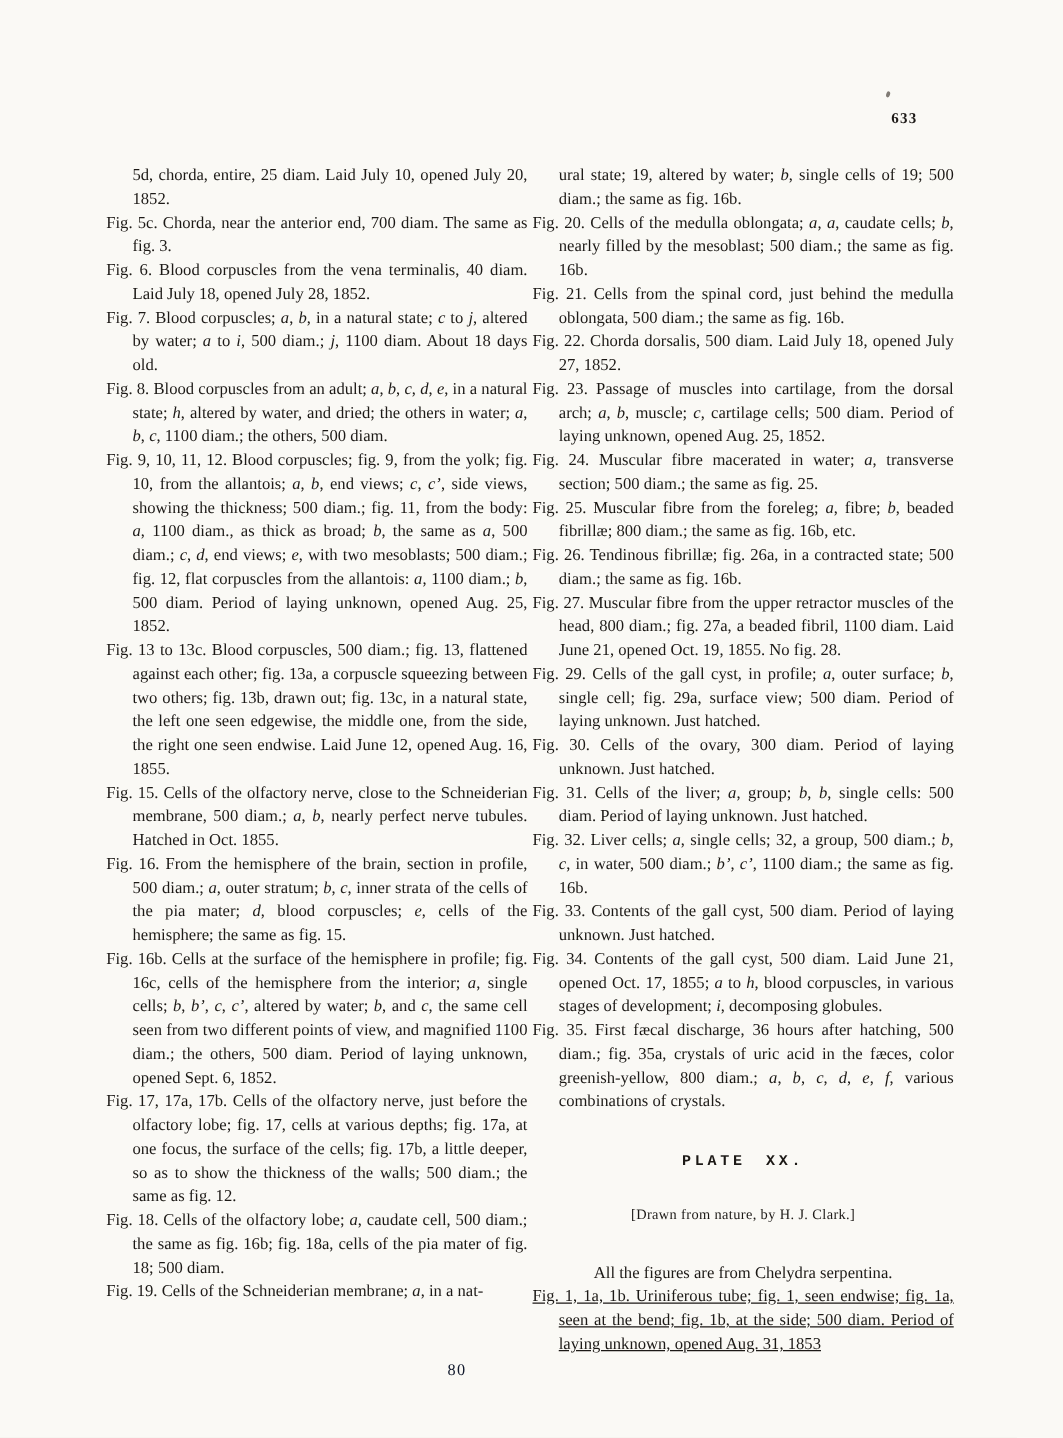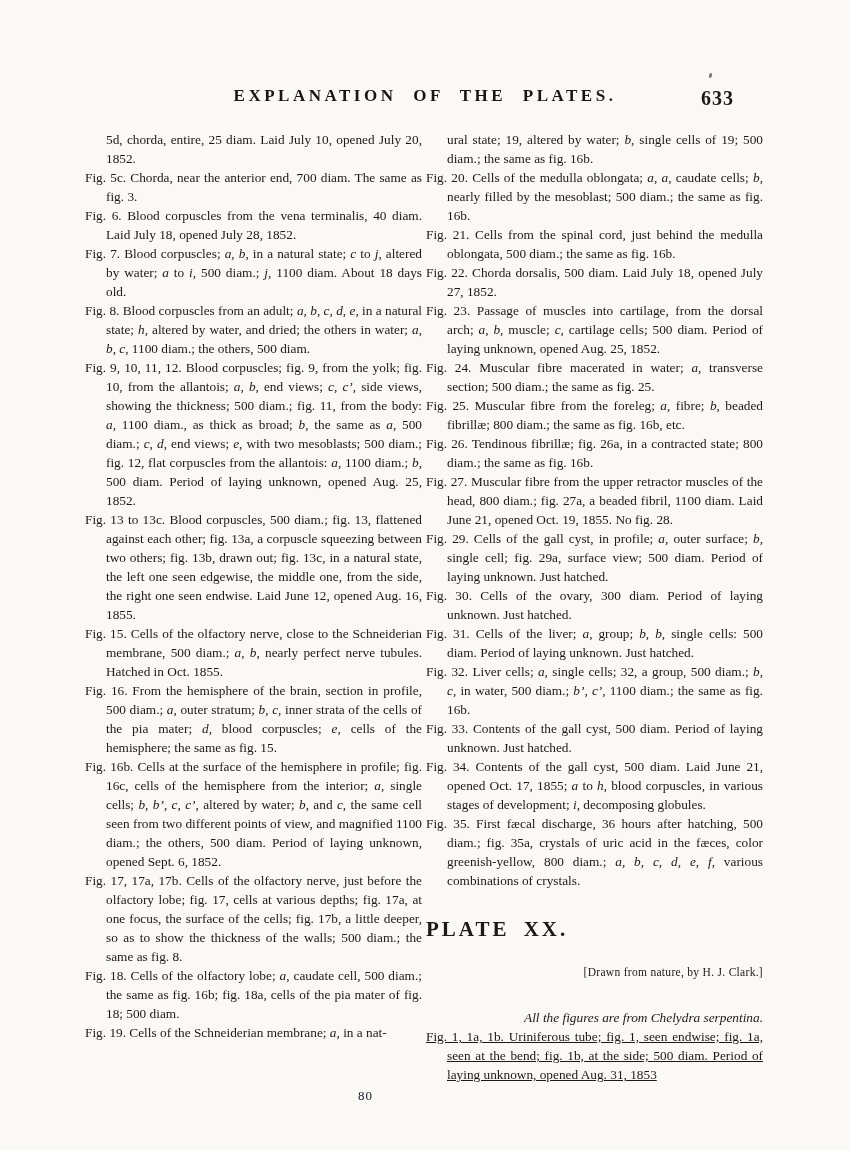--- a/index.html
+++ b/index.html
@@ -25,21 +25,21 @@
     font-weight: bold;
     font-size: 17px;
     letter-spacing: 3.5px;
     word-spacing: 9px;
     color: #181512;
   }
   .page-number {
     position: absolute;
     top: 1px; right: 116px;
     font-weight: bold;
-    font-size: 20px;
+    font-size: 12px;
     letter-spacing: 1px;
   }
   .ink-speck {
     position: absolute;
     top: 73px; left: 709px;
     width: 3px; height: 5px;
     background: #57504a;
     border-radius: 50%;
     transform: rotate(18deg);
     opacity: 0.75;
@@ -62,39 +62,40 @@
     text-indent: -21px;
     padding-left: 21px;
   }
   p.continuation {
     margin: 0;
     text-indent: 0;
     padding-left: 21px;
   }
   .plate-heading {
     margin: 30px 0 0 0;
+    text-align: center;
     font-weight: bold;
-    font-size: 21px;
+    font-size: 12px;
     letter-spacing: 3px;
     word-spacing: 6px;
     text-indent: 0;
+    font-family: Liberation Mono, monospace;
   }
   .plate-attribution {
     margin: 24px 0 0 0;
-    text-align: right;
+    text-align: center;
     font-size: 11.5px;
     letter-spacing: 0.3px;
     text-indent: 0;
   }
   .plate-note {
     margin: 26px 0 0 0;
     text-indent: 0;
     padding-left: 0;
-    text-align: right;
-    font-style: italic;
+    text-align: center;
   }
   .plate-entry {
     margin: 0;
     text-indent: -21px;
     padding-left: 21px;
     text-decoration: underline;
   }
   .signature-mark {
     position: absolute;
     top: 1088px; left: 358px;
@@ -103,53 +104,52 @@
     color: #0f172a;
   }
   i { font-style: italic; }
 </style>
 </head>
 <body>
 
 <div class="page">
 
   <div class="page-header">
-    <div class="header-title">EXPLANATION OF THE PLATES.</div>
     <div class="page-number">633</div>
   </div>
 
   <div class="ink-speck"></div>
 
   <div class="columns">
 
     <div class="column">
       <p class="continuation">5d, chorda, entire, 25 diam.  Laid July 10, opened July 20, 1852.</p>
       <p class="entry">Fig. 5c.  Chorda, near the anterior end, 700 diam.  The same as fig. 3.</p>
       <p class="entry">Fig. 6.  Blood corpuscles from the vena terminalis, 40 diam.  Laid July 18, opened July 28, 1852.</p>
       <p class="entry">Fig. 7.  Blood corpuscles; <i>a</i>, <i>b</i>, in a natural state; <i>c</i> to <i>j</i>, altered by water; <i>a</i> to <i>i</i>, 500 diam.; <i>j</i>, 1100 diam.  About 18 days old.</p>
       <p class="entry">Fig. 8.  Blood corpuscles from an adult; <i>a</i>, <i>b</i>, <i>c</i>, <i>d</i>, <i>e</i>, in a natural state; <i>h</i>, altered by water, and dried; the others in water; <i>a</i>, <i>b</i>, <i>c</i>, 1100 diam.; the others, 500 diam.</p>
       <p class="entry">Fig. 9, 10, 11, 12.  Blood corpuscles; fig. 9, from the yolk; fig. 10, from the allantois; <i>a</i>, <i>b</i>, end views; <i>c</i>, <i>c’</i>, side views, showing the thickness; 500 diam.; fig. 11, from the body: <i>a</i>, 1100 diam., as thick as broad; <i>b</i>, the same as <i>a</i>, 500 diam.; <i>c</i>, <i>d</i>, end views; <i>e</i>, with two mesoblasts; 500 diam.; fig. 12, flat corpuscles from the allantois: <i>a</i>, 1100 diam.; <i>b</i>, 500 diam.  Period of laying unknown, opened Aug. 25, 1852.</p>
       <p class="entry">Fig. 13 to 13c.  Blood corpuscles, 500 diam.; fig. 13, flattened against each other; fig. 13a, a corpuscle squeezing between two others; fig. 13b, drawn out; fig. 13c, in a natural state, the left one seen edgewise, the middle one, from the side, the right one seen endwise.  Laid June 12, opened Aug. 16, 1855.</p>
       <p class="entry">Fig. 15.  Cells of the olfactory nerve, close to the Schneiderian membrane, 500 diam.; <i>a</i>, <i>b</i>, nearly perfect nerve tubules.  Hatched in Oct. 1855.</p>
       <p class="entry">Fig. 16.  From the hemisphere of the brain, section in profile, 500 diam.; <i>a</i>, outer stratum; <i>b</i>, <i>c</i>, inner strata of the cells of the pia mater; <i>d</i>, blood corpuscles; <i>e</i>, cells of the hemisphere; the same as fig. 15.</p>
       <p class="entry">Fig. 16b.  Cells at the surface of the hemisphere in profile; fig. 16c, cells of the hemisphere from the interior; <i>a</i>, single cells; <i>b</i>, <i>b’</i>, <i>c</i>, <i>c’</i>, altered by water; <i>b</i>, and <i>c</i>, the same cell seen from two different points of view, and magnified 1100 diam.; the others, 500 diam.  Period of laying unknown, opened Sept. 6, 1852.</p>
-      <p class="entry">Fig. 17, 17a, 17b.  Cells of the olfactory nerve, just before the olfactory lobe; fig. 17, cells at various depths; fig. 17a, at one focus, the surface of the cells; fig. 17b, a little deeper, so as to show the thickness of the walls; 500 diam.; the same as fig. 8.</p>
+      <p class="entry">Fig. 17, 17a, 17b.  Cells of the olfactory nerve, just before the olfactory lobe; fig. 17, cells at various depths; fig. 17a, at one focus, the surface of the cells; fig. 17b, a little deeper, so as to show the thickness of the walls; 500 diam.; the same as fig. 12.</p>
       <p class="entry">Fig. 18.  Cells of the olfactory lobe; <i>a</i>, caudate cell, 500 diam.; the same as fig. 16b; fig. 18a, cells of the pia mater of fig. 18; 500 diam.</p>
       <p class="entry">Fig. 19.  Cells of the Schneiderian membrane; <i>a</i>, in a nat-</p>
     </div>
 
     <div class="column">
       <p class="continuation">ural state; 19, altered by water; <i>b</i>, single cells of 19; 500 diam.; the same as fig. 16b.</p>
       <p class="entry">Fig. 20.  Cells of the medulla oblongata; <i>a</i>, <i>a</i>, caudate cells; <i>b</i>, nearly filled by the mesoblast; 500 diam.; the same as fig. 16b.</p>
       <p class="entry">Fig. 21.  Cells from the spinal cord, just behind the medulla oblongata, 500 diam.; the same as fig. 16b.</p>
       <p class="entry">Fig. 22.  Chorda dorsalis, 500 diam.  Laid July 18, opened July 27, 1852.</p>
       <p class="entry">Fig. 23.  Passage of muscles into cartilage, from the dorsal arch; <i>a</i>, <i>b</i>, muscle; <i>c</i>, cartilage cells; 500 diam.  Period of laying unknown, opened Aug. 25, 1852.</p>
       <p class="entry">Fig. 24.  Muscular fibre macerated in water; <i>a</i>, transverse section; 500 diam.; the same as fig. 25.</p>
       <p class="entry">Fig. 25.  Muscular fibre from the foreleg; <i>a</i>, fibre; <i>b</i>, beaded fibrillæ; 800 diam.; the same as fig. 16b, etc.</p>
-      <p class="entry">Fig. 26.  Tendinous fibrillæ; fig. 26a, in a contracted state; 800 diam.; the same as fig. 16b.</p>
+      <p class="entry">Fig. 26.  Tendinous fibrillæ; fig. 26a, in a contracted state; 500 diam.; the same as fig. 16b.</p>
       <p class="entry">Fig. 27.  Muscular fibre from the upper retractor muscles of the head, 800 diam.; fig. 27a, a beaded fibril, 1100 diam.  Laid June 21, opened Oct. 19, 1855.  No fig. 28.</p>
       <p class="entry">Fig. 29.  Cells of the gall cyst, in profile; <i>a</i>, outer surface; <i>b</i>, single cell; fig. 29a, surface view; 500 diam.  Period of laying unknown.  Just hatched.</p>
       <p class="entry">Fig. 30.  Cells of the ovary, 300 diam.  Period of laying unknown.  Just hatched.</p>
       <p class="entry">Fig. 31.  Cells of the liver; <i>a</i>, group; <i>b</i>, <i>b</i>, single cells: 500 diam.  Period of laying unknown.  Just hatched.</p>
       <p class="entry">Fig. 32.  Liver cells; <i>a</i>, single cells; 32, a group, 500 diam.; <i>b</i>, <i>c</i>, in water, 500 diam.; <i>b’</i>, <i>c’</i>, 1100 diam.; the same as fig. 16b.</p>
       <p class="entry">Fig. 33.  Contents of the gall cyst, 500 diam.  Period of laying unknown.  Just hatched.</p>
       <p class="entry">Fig. 34.  Contents of the gall cyst, 500 diam.  Laid June 21, opened Oct. 17, 1855; <i>a</i> to <i>h</i>, blood corpuscles, in various stages of development; <i>i</i>, decomposing globules.</p>
       <p class="entry">Fig. 35.  First fæcal discharge, 36 hours after hatching, 500 diam.; fig. 35a, crystals of uric acid in the fæces, color greenish-yellow, 800 diam.; <i>a</i>, <i>b</i>, <i>c</i>, <i>d</i>, <i>e</i>, <i>f</i>, various combinations of crystals.</p>
 
       <p class="plate-heading">PLATE XX.</p>

